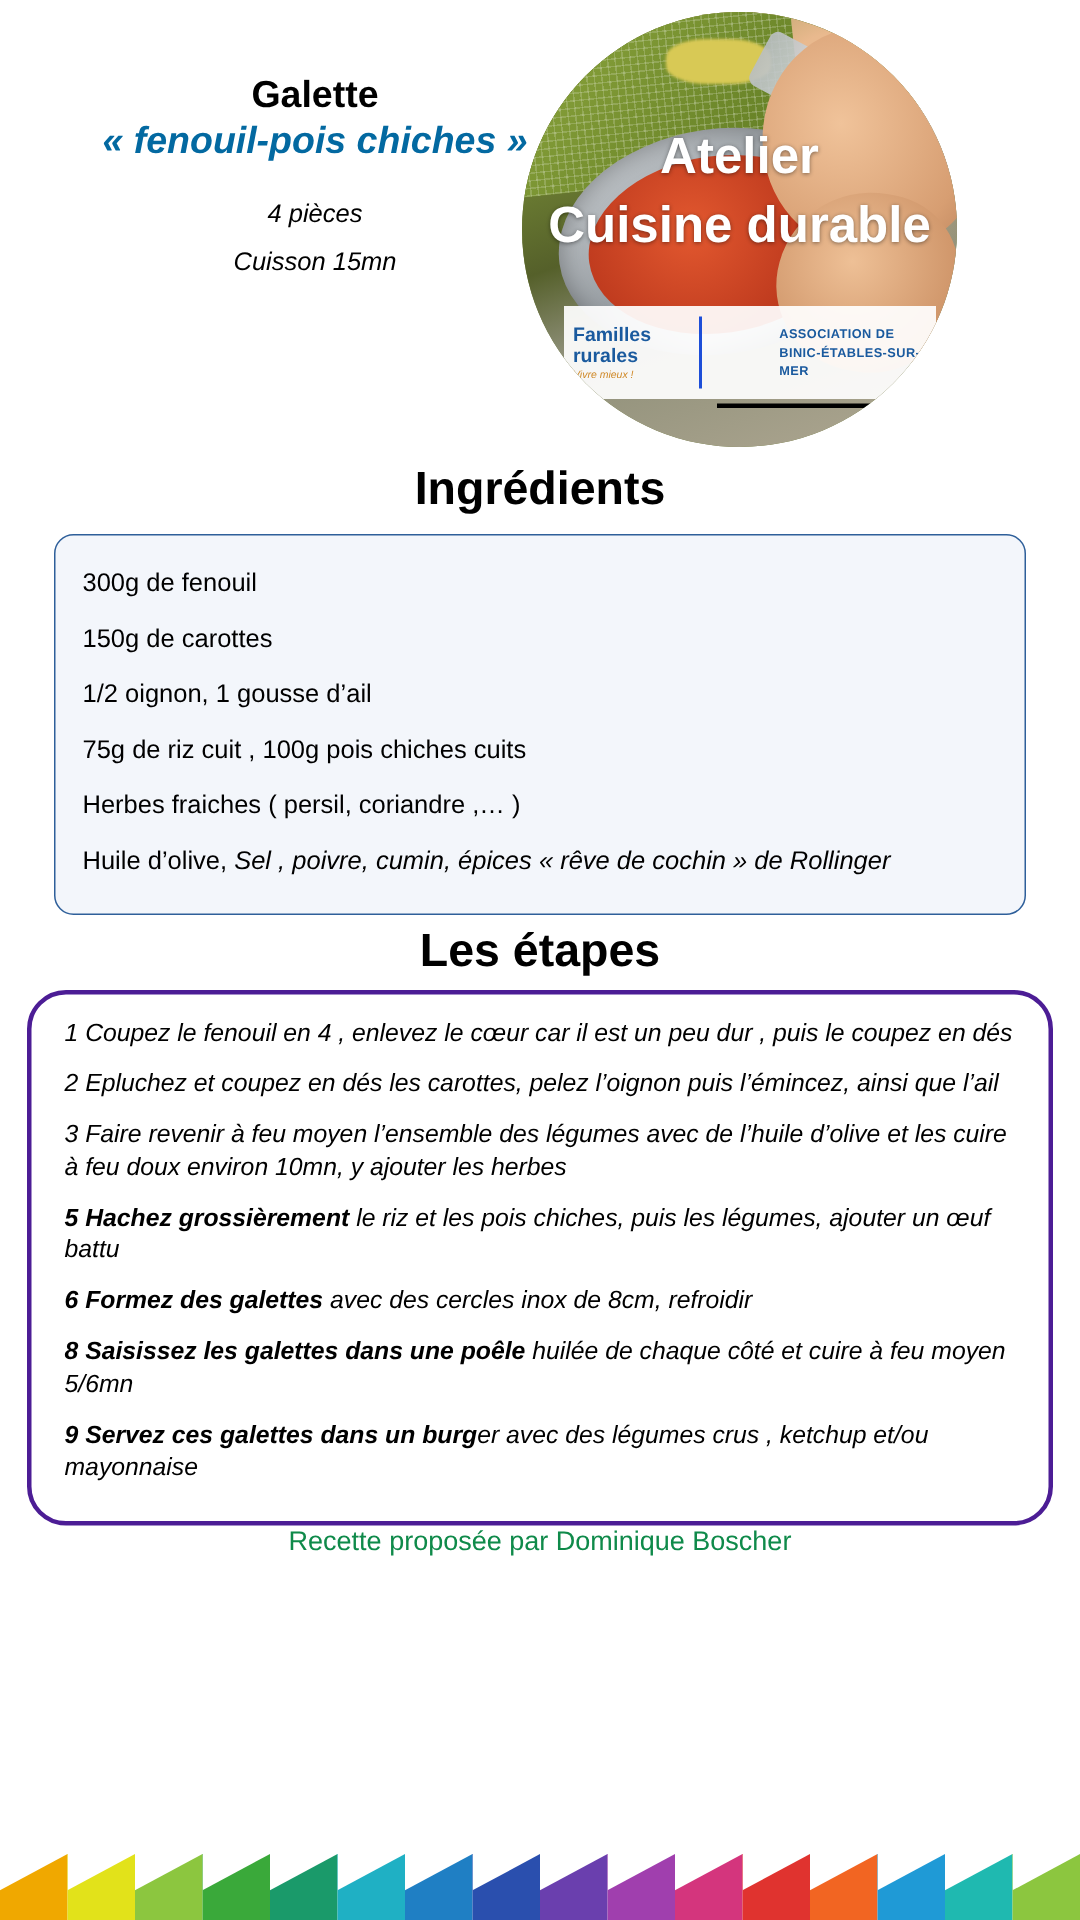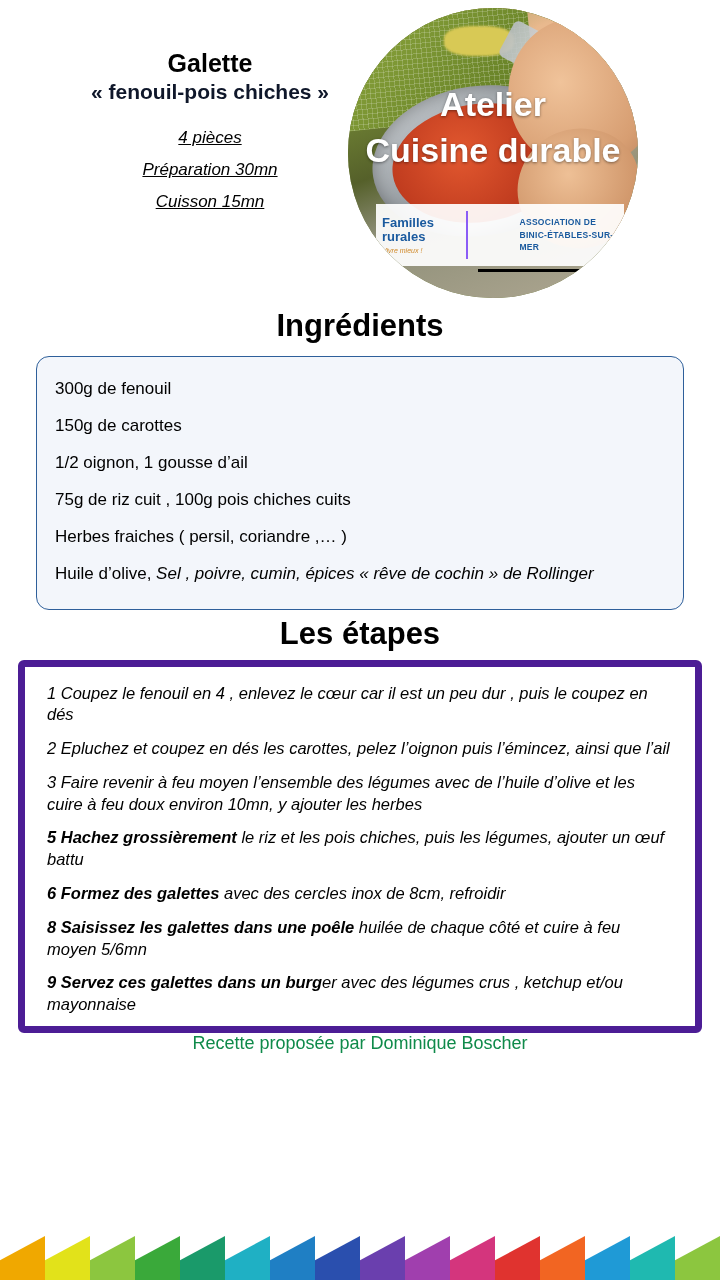--- a/index.html
+++ b/index.html
@@ -28,33 +28,33 @@
     width: 420px;
     text-align: center;
   }
   .recipe-title-1 {
     font-size: 25px;
     font-weight: bold;
     color: #000;
     line-height: 1.25;
   }
   .recipe-title-2 {
-    font-size: 21px;
-    font-weight: bold;
-    color: #0f172a;
+    font-size: 25px;
+    font-weight: bold;
+    color: #0369a1;
     line-height: 1.25;
     white-space: nowrap;
+    font-style: italic;
   }
   .meta {
     margin-top: 16px;
     font-style: italic;
     font-size: 17px;
     color: #000;
     line-height: 1.9;
-    text-decoration: underline;
   }
 
   
   .photo-circle {
     position: absolute;
     left: 348px;
     top: 8px;
     width: 290px;
     height: 290px;
     border-radius: 50%;
@@ -167,21 +167,21 @@
     bottom: 32px;
     width: 248px;
     height: 62px;
     background: rgba(255,255,255,0.92);
     display: flex;
     align-items: center;
   }
   .logo-left {
     width: 92px;
     padding-left: 6px;
-    border-right: 2px solid #8b5cf6;
+    border-right: 2px solid #1d4ed8;
     height: 48px;
     display: flex;
     flex-direction: column;
     justify-content: center;
   }
   .logo-fam {
     font-size: 13px;
     font-weight: bold;
     color: #1a5a9e;
     line-height: 1.05;
@@ -237,24 +237,24 @@
     line-height: 1.35;
     padding: 7px 0;
   }
   .ingredient em {
     font-style: italic;
   }
 
   
   .steps-box {
     margin: 0 18px;
-    border: 7px solid #4c1d95;
-    border-radius: 6px;
+    border: 3px solid #4c1d95;
+    border-radius: 26px;
     background: #ffffff;
-    padding: 10px 22px 4px 22px;
+    padding: 10px 22px 18px 22px;
   }
   .step {
     font-size: 16.5px;
     color: #000;
     line-height: 1.32;
     padding: 6px 0;
   }
   .step b {
     font-weight: bold;
     font-style: italic;
@@ -299,21 +299,20 @@
 </head>
 <body>
 
 <div class="header">
 
   <div class="title-block">
     <div class="recipe-title-1">Galette</div>
     <div class="recipe-title-2">« fenouil-pois chiches  »</div>
     <div class="meta">
       <div>4 pièces</div>
-      <div>Préparation 30mn</div>
       <div>Cuisson  15mn</div>
     </div>
   </div>
 
   <div class="photo-circle">
     <div class="photo-bg"></div>
     <div class="photo-mesh"></div>
     <div class="photo-yellow"></div>
     <div class="photo-grater"></div>
     <div class="photo-pan"></div>

